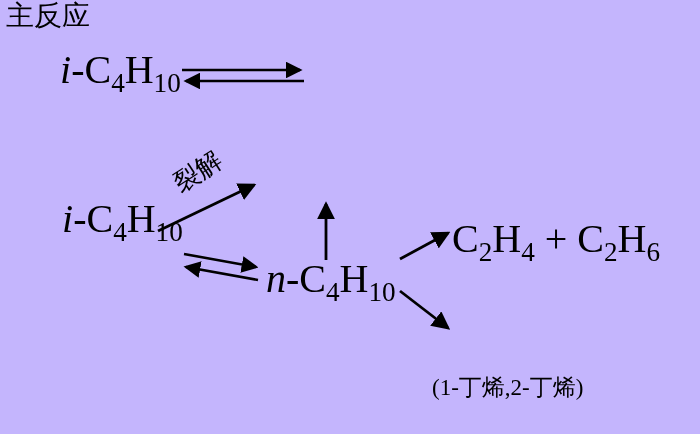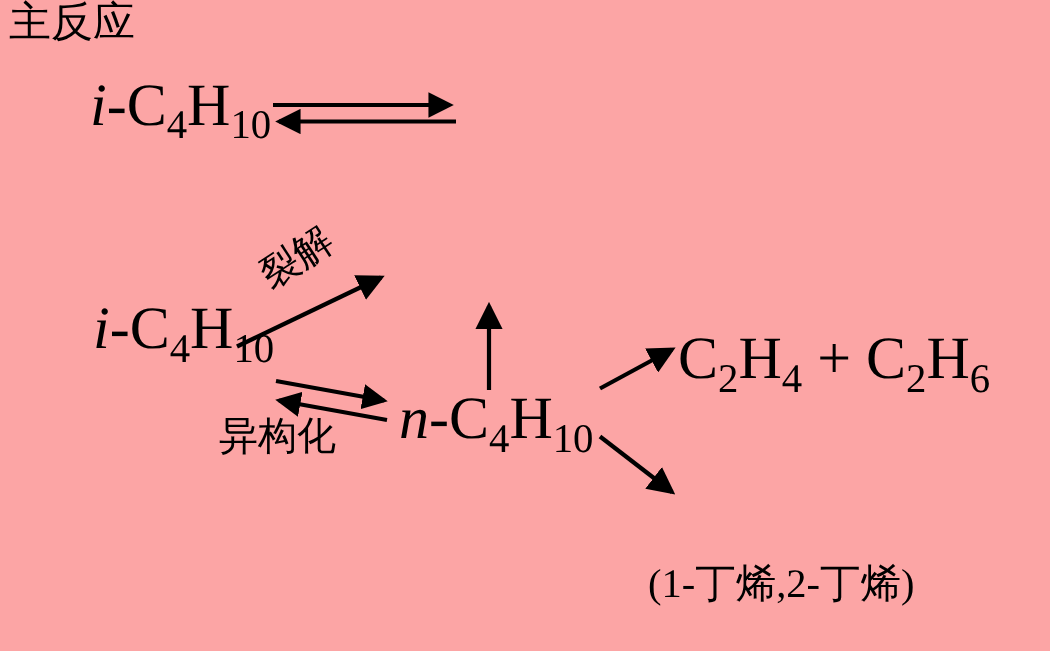--- a/index.html
+++ b/index.html
@@ -1,28 +1,28 @@
 <!DOCTYPE html>
 <html><head>
 <meta charset="utf-8">
 <style>
   html,body{margin:0;padding:0;background:#ffffff;}
   #stage{
     position:relative;
     width:700px;height:434px;
-    background:#fca5a5;
+    background:#c4b5fd;
     font-family:"Liberation Serif","DejaVu Serif",serif;
     color:#000;
     overflow:hidden;
   }
   .txt{position:absolute;white-space:nowrap;line-height:1.1;}
   .formula{font-size:40px;}
   .formula i{font-style:italic;}
   .formula sub{font-size:68%;line-height:0;}
-  .cjk{font-size:27px;}
+  .cjk{font-size:23px;}
   .cjk-small{font-size:26px;}
   .section{font-size:28px;}
   .rot{transform:rotate(-33deg);transform-origin:50% 50%;}
   svg.overlay{position:absolute;left:0;top:0;pointer-events:none;}
 </style>
 </head>
 <body>
 
 <div id="stage">
 
@@ -57,21 +57,20 @@
   <div class="txt formula" style="left:60px;top:48px;"><i>i</i>-C<sub>4</sub>H<sub>10</sub></div>
 
 
 
 
   <div class="txt cjk-small rot" style="left:172px;top:158px;">裂解</div>
 
 
   <div class="txt formula" style="left:62px;top:197px;"><i>i</i>-C<sub>4</sub>H<sub>10</sub></div>
 
-  <div class="txt cjk-small" style="left:146px;top:277px;">异构化</div>
 
   <div class="txt formula" style="left:266px;top:257px;"><i>n</i>-C<sub>4</sub>H<sub>10</sub></div>
 
   <div class="txt formula" style="left:452px;top:217px;">C<sub>2</sub>H<sub>4</sub>  +  C<sub>2</sub>H<sub>6</sub></div>
 
 
   <div class="txt cjk" style="left:432px;top:375px;">(1-丁烯,2-丁烯)</div>
 
 </div>
 

